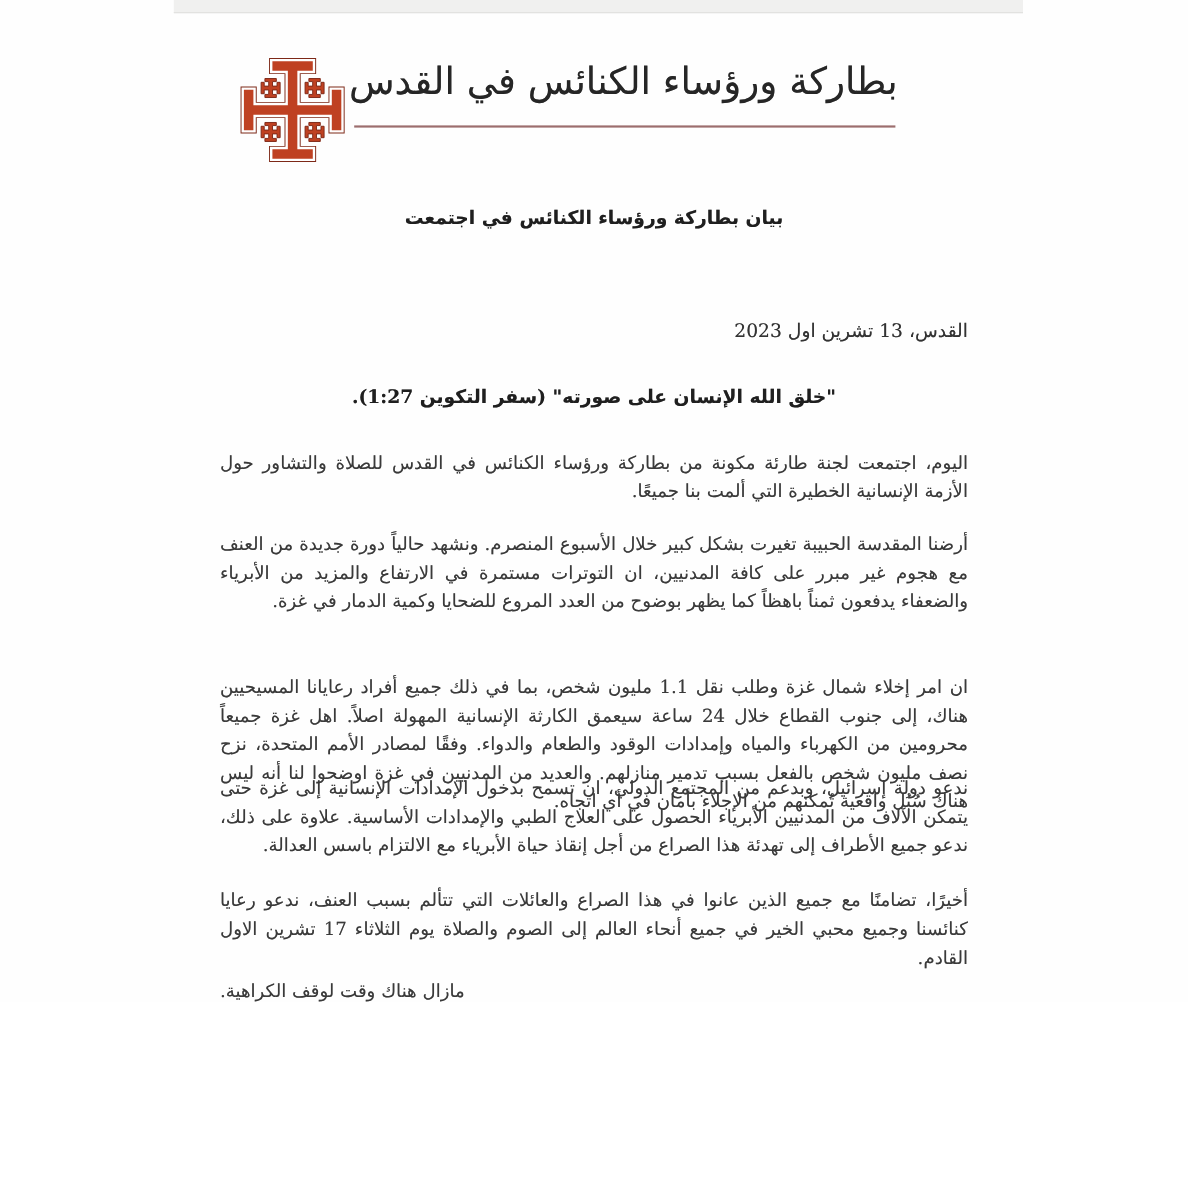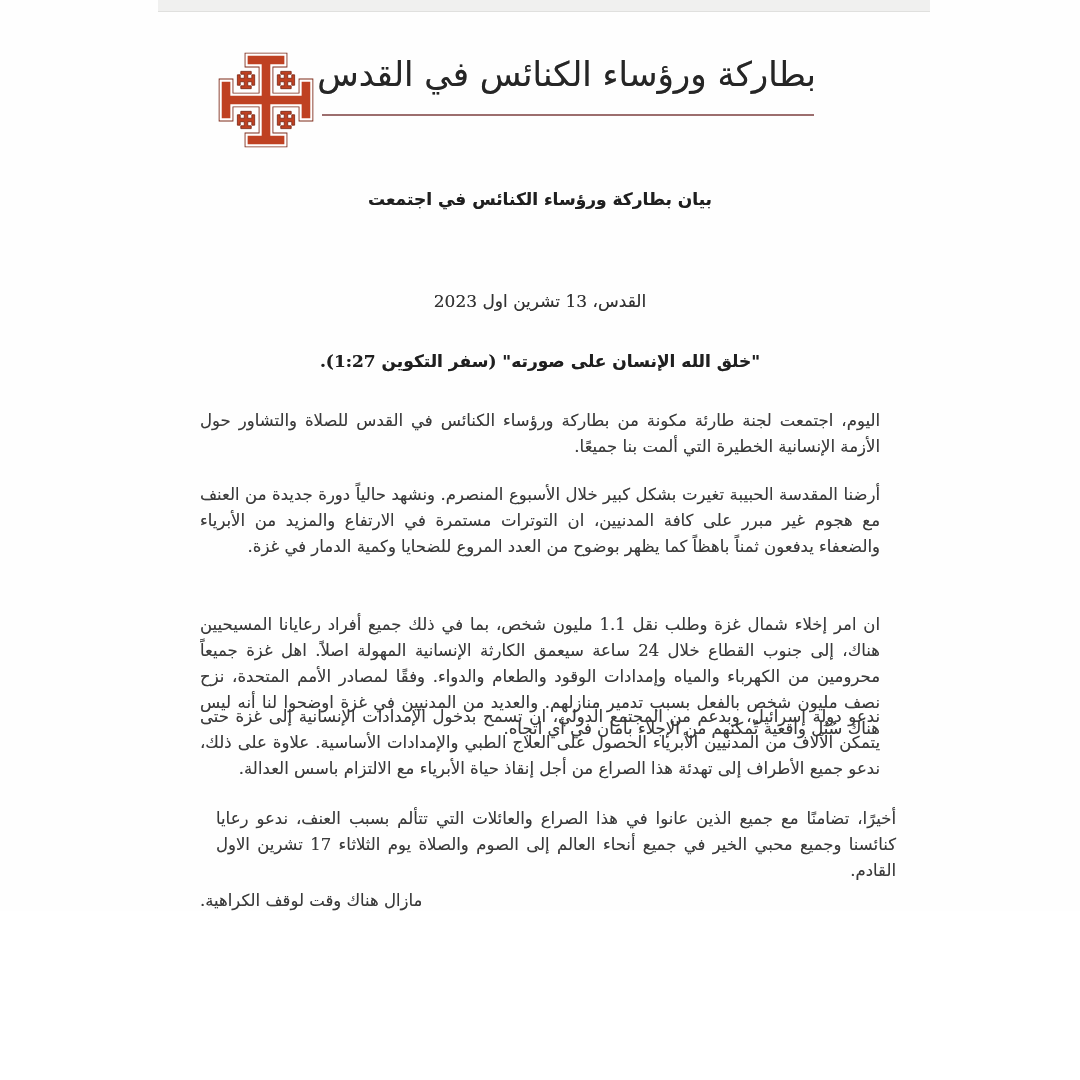--- a/index.html
+++ b/index.html
@@ -37,35 +37,35 @@
   }
 
   .centered-block {
     position:absolute; left:200px; width:680px;
     text-align:center; color:var(--bold-color,#1f1f1f);
     font-size:17px; font-weight:700;
     text-shadow:0 0 0.4px rgba(40,40,40,.55);
   }
   .h1 { top:189px; }
   .h2 { top:226px; }
-  .dateline { top:291px; font-weight:400; color:#333; }
+  .dateline { top:291px; font-weight:400; color:#333;text-align:right; }
   .quote { top:351px; }
 
   .para {
     position:absolute; left:200px; width:680px;
     font-size:16.5px; line-height:26px;
     color:var(--body-color,#3a3a3a);
     text-align:justify;
     text-shadow:0 0 0.45px rgba(70,70,70,.5);
   }
   .p1 { top:408px; }
   .p2 { top:482px; }
   .p3 { top:584px;margin-top:28px; }
   .p4 { top:704px; }
-  .p5 { top:806px;margin-left:16px; }
+  .p5 { top:806px; }
 
   .closing {
     position:absolute; left:200px; top:891px; width:680px;
     text-align:left; font-size:16.5px; color:#3a3a3a;
     text-shadow:0 0 0.45px rgba(70,70,70,.5);
   }
 
   .signature {
     position:absolute; left:200px; top:956px; width:680px;
     padding-right:48px;

